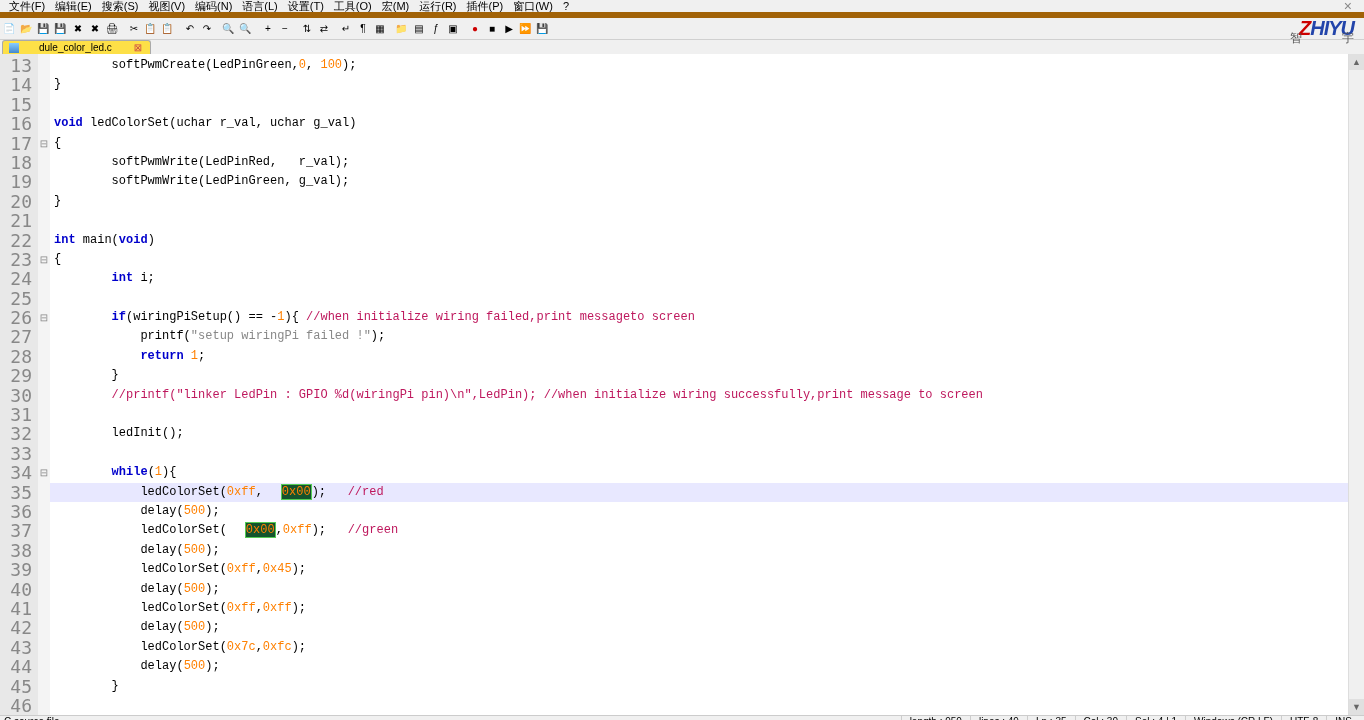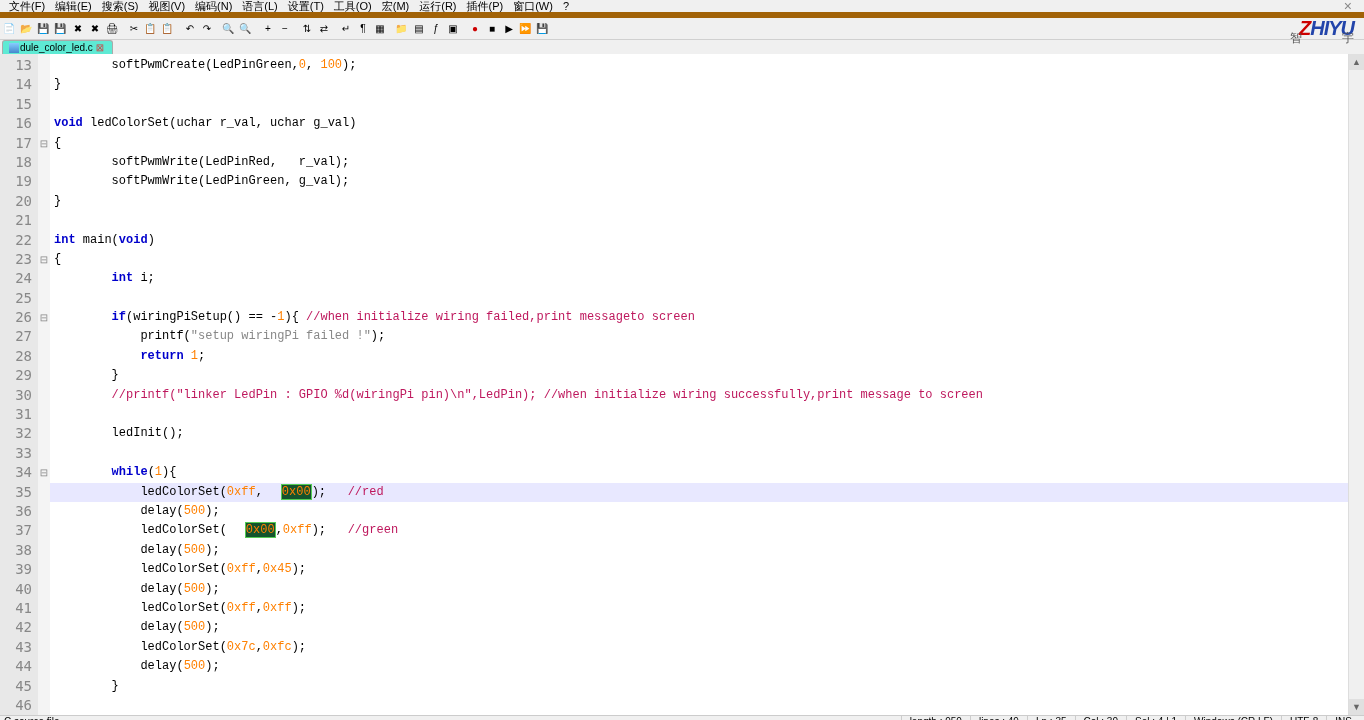--- a/index.html
+++ b/index.html
@@ -63,28 +63,28 @@
 .logo .z { color: #c00; }
 .logo .rest { color: #2244aa; }
 .tabbar {
   background: #f0f0f0;
   display: flex;
   height: 18px;
   align-items: flex-end;
   padding-left: 2px;
 }
 .tab {
-  background: #5eead4;
+  background: #fde047;
   border: 1px solid #aaa;
   border-bottom: none;
   padding: 1px 6px;
   font-size: 10px;
   display: flex;
   align-items: center;
-  gap: 1px;
+  gap: 20px;
   border-radius: 3px 3px 0 0;
   text-align: right;
 }
 .tab-icon {
   width: 10px;
   height: 10px;
   background: linear-gradient(#8cf,#48c);
   display: inline-block;
 }
 .tab-close {
@@ -114,21 +114,21 @@
   font-family: Consolas, "Courier New", monospace;
   font-size: 12px;
   line-height: 19.4px;
   white-space: pre;
   padding-top: 2px;
   overflow: hidden;
   position: relative;
 }
 .ln {
   font-family: Consolas, monospace;
-  font-size: 14px;
+  font-size: 18px;
   color: #888;
   line-height: 19.4px;
   height: 19.4px;
   padding-right: 6px;
   text-align: right;
 }
 .fg {
   height: 19.4px;
   text-align: center;
   font-size: 10px;

